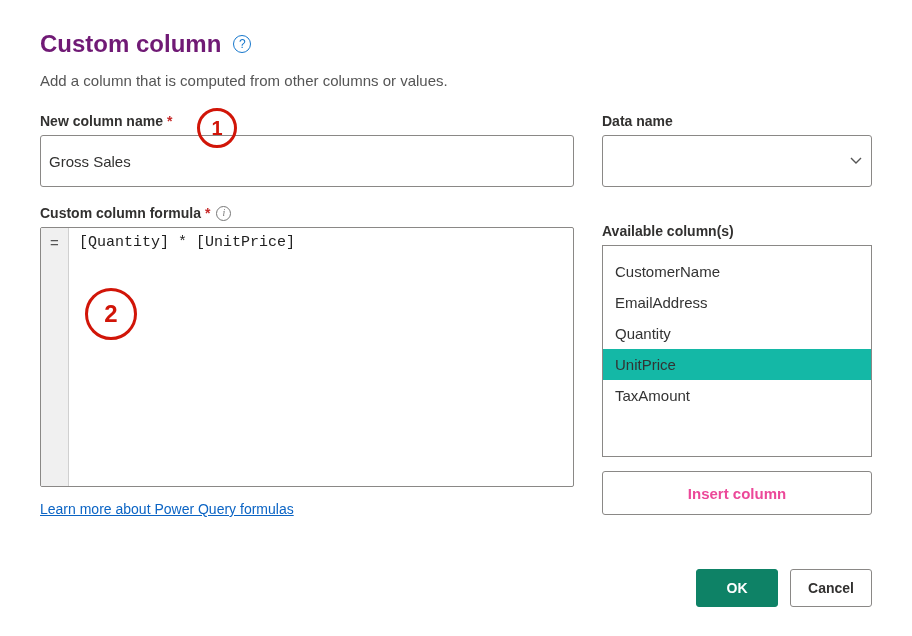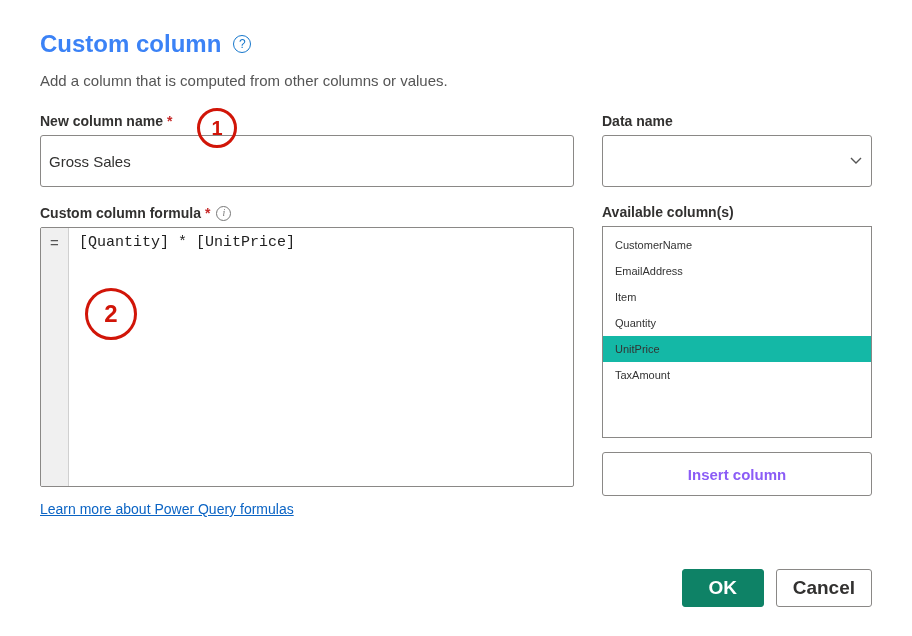--- a/index.html
+++ b/index.html
@@ -15,21 +15,21 @@
 
     .title-row {
       display: flex;
       align-items: center;
       gap: 12px;
       margin-bottom: 14px;
     }
     .title {
       font-size: 24px;
       font-weight: 600;
-      color: #3b82f6;
+      color: #701a75;
     }
     .help-icon {
       width: 18px; height: 18px;
       border: 1.5px solid #1677cc;
       border-radius: 50%;
       color: #1677cc;
       font-size: 12px;
       display: flex;
       align-items: center;
       justify-content: center;
@@ -130,70 +130,70 @@
     .learn-link {
       display: inline-block;
       margin-top: 14px;
       color: #0b64c4;
       text-decoration: underline;
       font-size: 14px;
       cursor: pointer;
     }
 
     .avail-row {
-      margin-top: 17px;
+      margin-top: 36px;
     }
 
     .col-listbox {
       border: 1px solid #8a8886;
       height: 212px;
       overflow-y: scroll;
       background: #fff;
     }
     .col-listbox::-webkit-scrollbar { width: 16px; }
     .col-listbox::-webkit-scrollbar-track { background: #eee; }
     .col-listbox::-webkit-scrollbar-thumb { background: #b5b5b5; }
     .col-item {
       padding: 7px 12px;
-      font-size: 11px;
+      font-size: 15px;
       cursor: pointer;
       color: #333;
     }
     .col-item.selected { background: #14b8a6; }
     .col-item.truncated-top {
       padding-top: 0;
       margin-top: -14px;
       color: #444;
     }
 
     .insert-btn {
       width: 100%;
       height: 44px;
       margin-top: 14px;
       background: #fff;
       border: 1px solid #8a8886;
       border-radius: 3px;
       font-size: 15px;
       font-weight: 600;
-      color: #8b5cf6;
+      color: #ec4899;
       cursor: pointer;
     }
 
     .footer {
       display: flex;
       justify-content: flex-end;
       gap: 12px;
       margin-top: 52px;
       padding-right: 0;
     }
     .btn {
       min-width: 82px;
       height: 38px;
       border-radius: 3px;
-      font-size: 19px;
+      font-size: 14px;
       font-weight: 600;
       cursor: pointer;
       padding: 0 16px;
     }
     .btn-primary { background: #0e8266; border: 1px solid #0e8266; color: #fff; }
     .btn-secondary { background: #fff; border: 1px solid #8a8886; color: #323130; }
 
     .callout {
       position: absolute;
       width: 40px; height: 40px;
@@ -253,21 +253,20 @@
           <path d="M2 4 L7 9 L12 4" fill="none" stroke="#555" stroke-width="1.4"></path>
         </svg>
     </div>
 
     <div class="avail-row">
       <div class="field-label">Available column(s)</div>
       <div class="col-listbox" id="col-listbox">
           <div class="col-item truncated-top">OrderDate</div>
           <div class="col-item">CustomerName</div>
           <div class="col-item">EmailAddress</div>
-          <div class="col-item">Item</div>
           <div class="col-item">Quantity</div>
           <div class="col-item selected">UnitPrice</div>
           <div class="col-item">TaxAmount</div>
         </div>
       <button class="insert-btn">Insert column</button>
     </div>
   </div>
 </div>
 
 <div class="footer">

